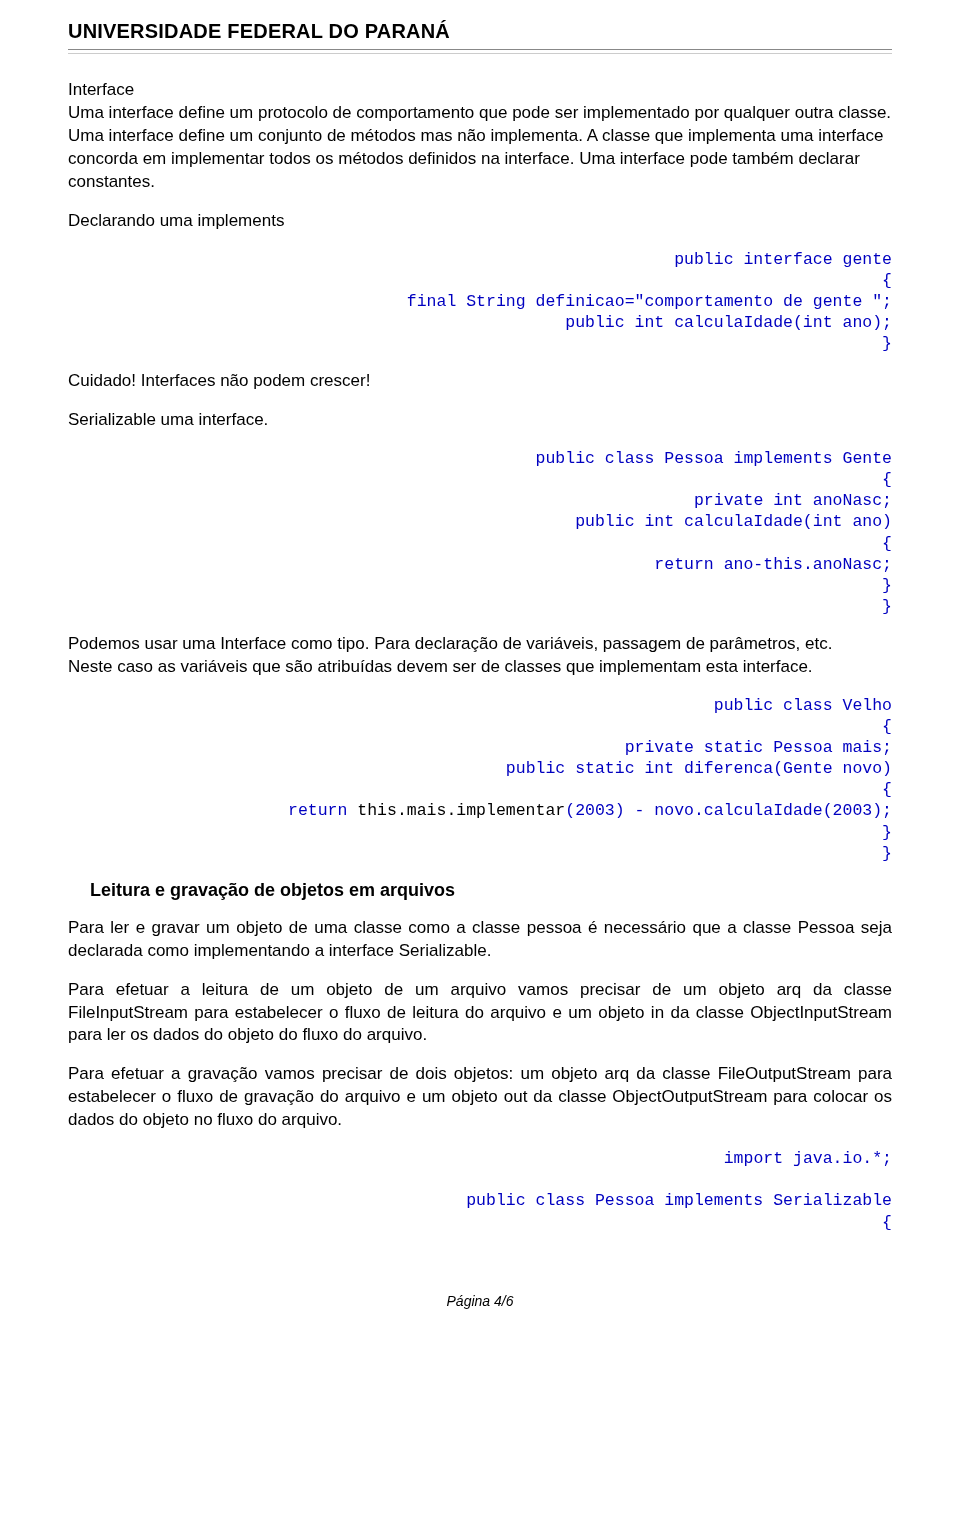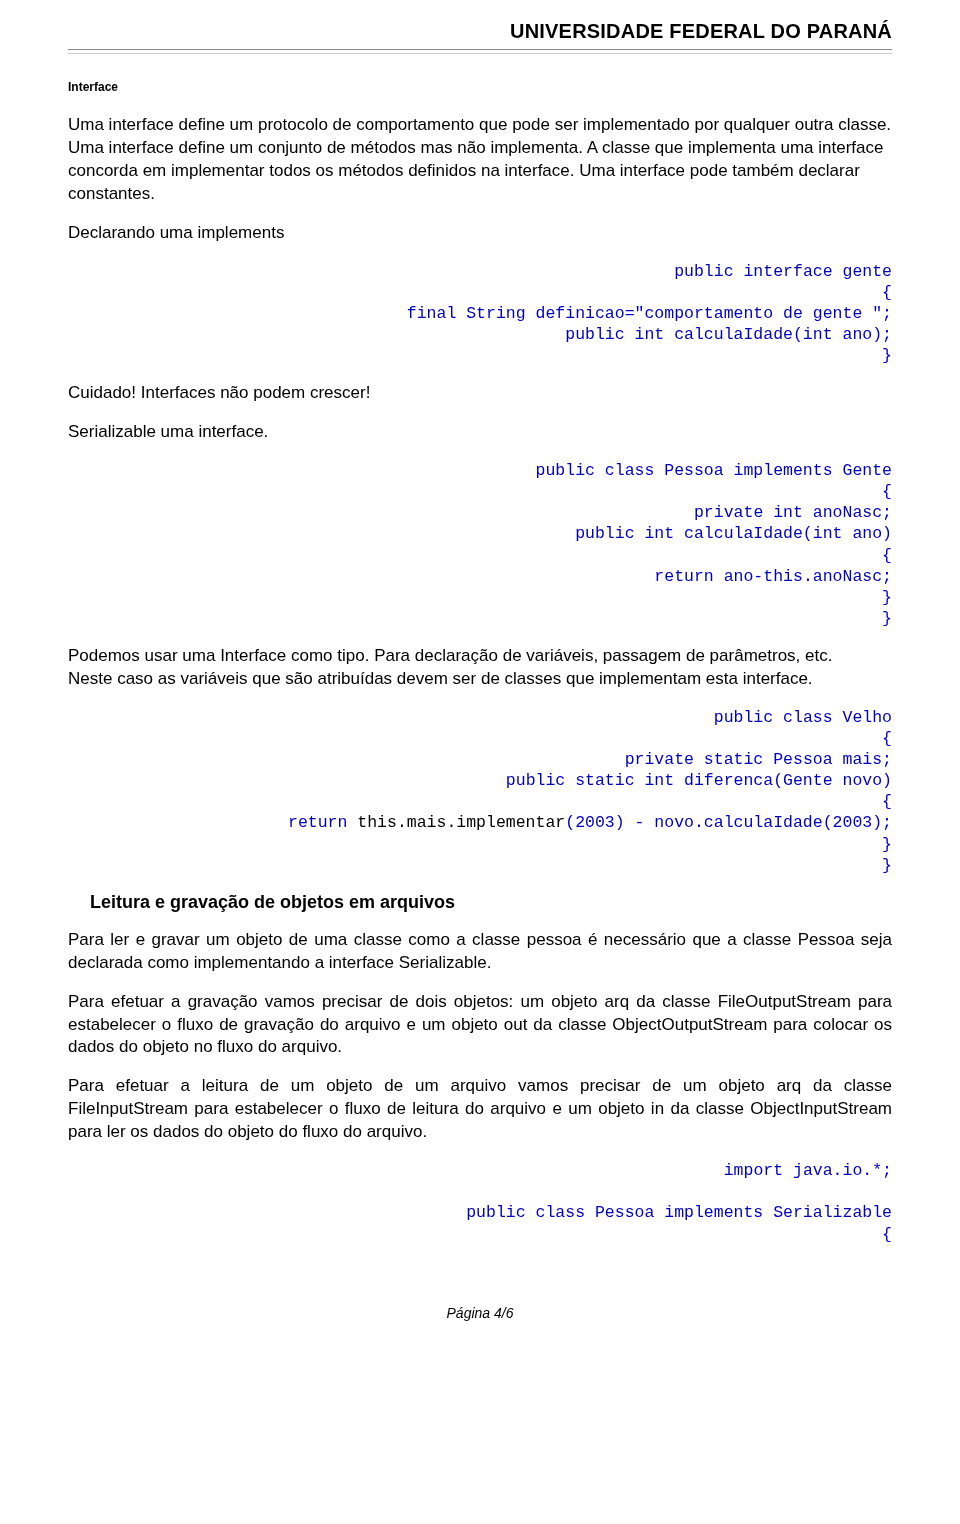--- a/index.html
+++ b/index.html
@@ -9,37 +9,37 @@
     font-family: Arial, Helvetica, sans-serif;
     color: #000000;
     width: 960px;
   }
   .page {
     width: 960px;
     padding: 20px 68px 40px 68px;
     box-sizing: border-box;
   }
   .header-title {
-    text-align: right;
+    text-align: left;
     font-weight: bold;
     font-size: 20px;
     letter-spacing: 0.2px;
     margin-bottom: 6px;
   }
   .hr-outer {
     height: 3px;
     border-top: 1px solid #888;
     border-bottom: 1px solid #ccc;
     margin-bottom: 26px;
   }
   .section-heading {
-    font-weight: bold;
-    font-size: 12px;
+    font-weight: normal;
+    font-size: 17px;
     margin-top: 18px;
-    margin-bottom: 20px;
+    margin-bottom: 2px;
   }
   .para {
     font-size: 17px;
     line-height: 1.35;
     margin-bottom: 16px;
   }
   .para-justify {
     font-size: 17px;
     line-height: 1.35;
     margin-bottom: 16px;
@@ -117,23 +117,23 @@
     public static int diferenca(Gente novo)
     {
         return </span><span class="black">this.mais.implementar</span><span>(2003) - novo.calculaIdade(2003);
     }
 }</span></div>
 
   <div class="sub-heading">Leitura e gravação de objetos em arquivos</div>
 
   <div class="para-justify">Para ler e gravar um objeto de uma classe como a classe pessoa é necessário que a classe Pessoa seja declarada como implementando a interface Serializable.</div>
 
+  <div class="para-justify">Para efetuar a leitura de um objeto de um arquivo vamos precisar de um objeto arq da classe FileInputStream para estabelecer o fluxo de leitura do arquivo e um objeto in da classe ObjectInputStream para ler os dados do objeto do fluxo do arquivo.</div>
+
   <div class="para-justify">Para efetuar a gravação vamos precisar de dois objetos: um objeto arq da classe FileOutputStream para estabelecer o fluxo de gravação do arquivo e um objeto out da classe ObjectOutputStream para colocar os dados do objeto no fluxo do arquivo.</div>
-
-  <div class="para-justify">Para efetuar a leitura de um objeto de um arquivo vamos precisar de um objeto arq da classe FileInputStream para estabelecer o fluxo de leitura do arquivo e um objeto in da classe ObjectInputStream para ler os dados do objeto do fluxo do arquivo.</div>
 
   <div class="code">import java.io.*;
 
 public class Pessoa implements Serializable
 {</div>
 
   <div class="footer">Página 4/6</div>
 
 </div>
 

